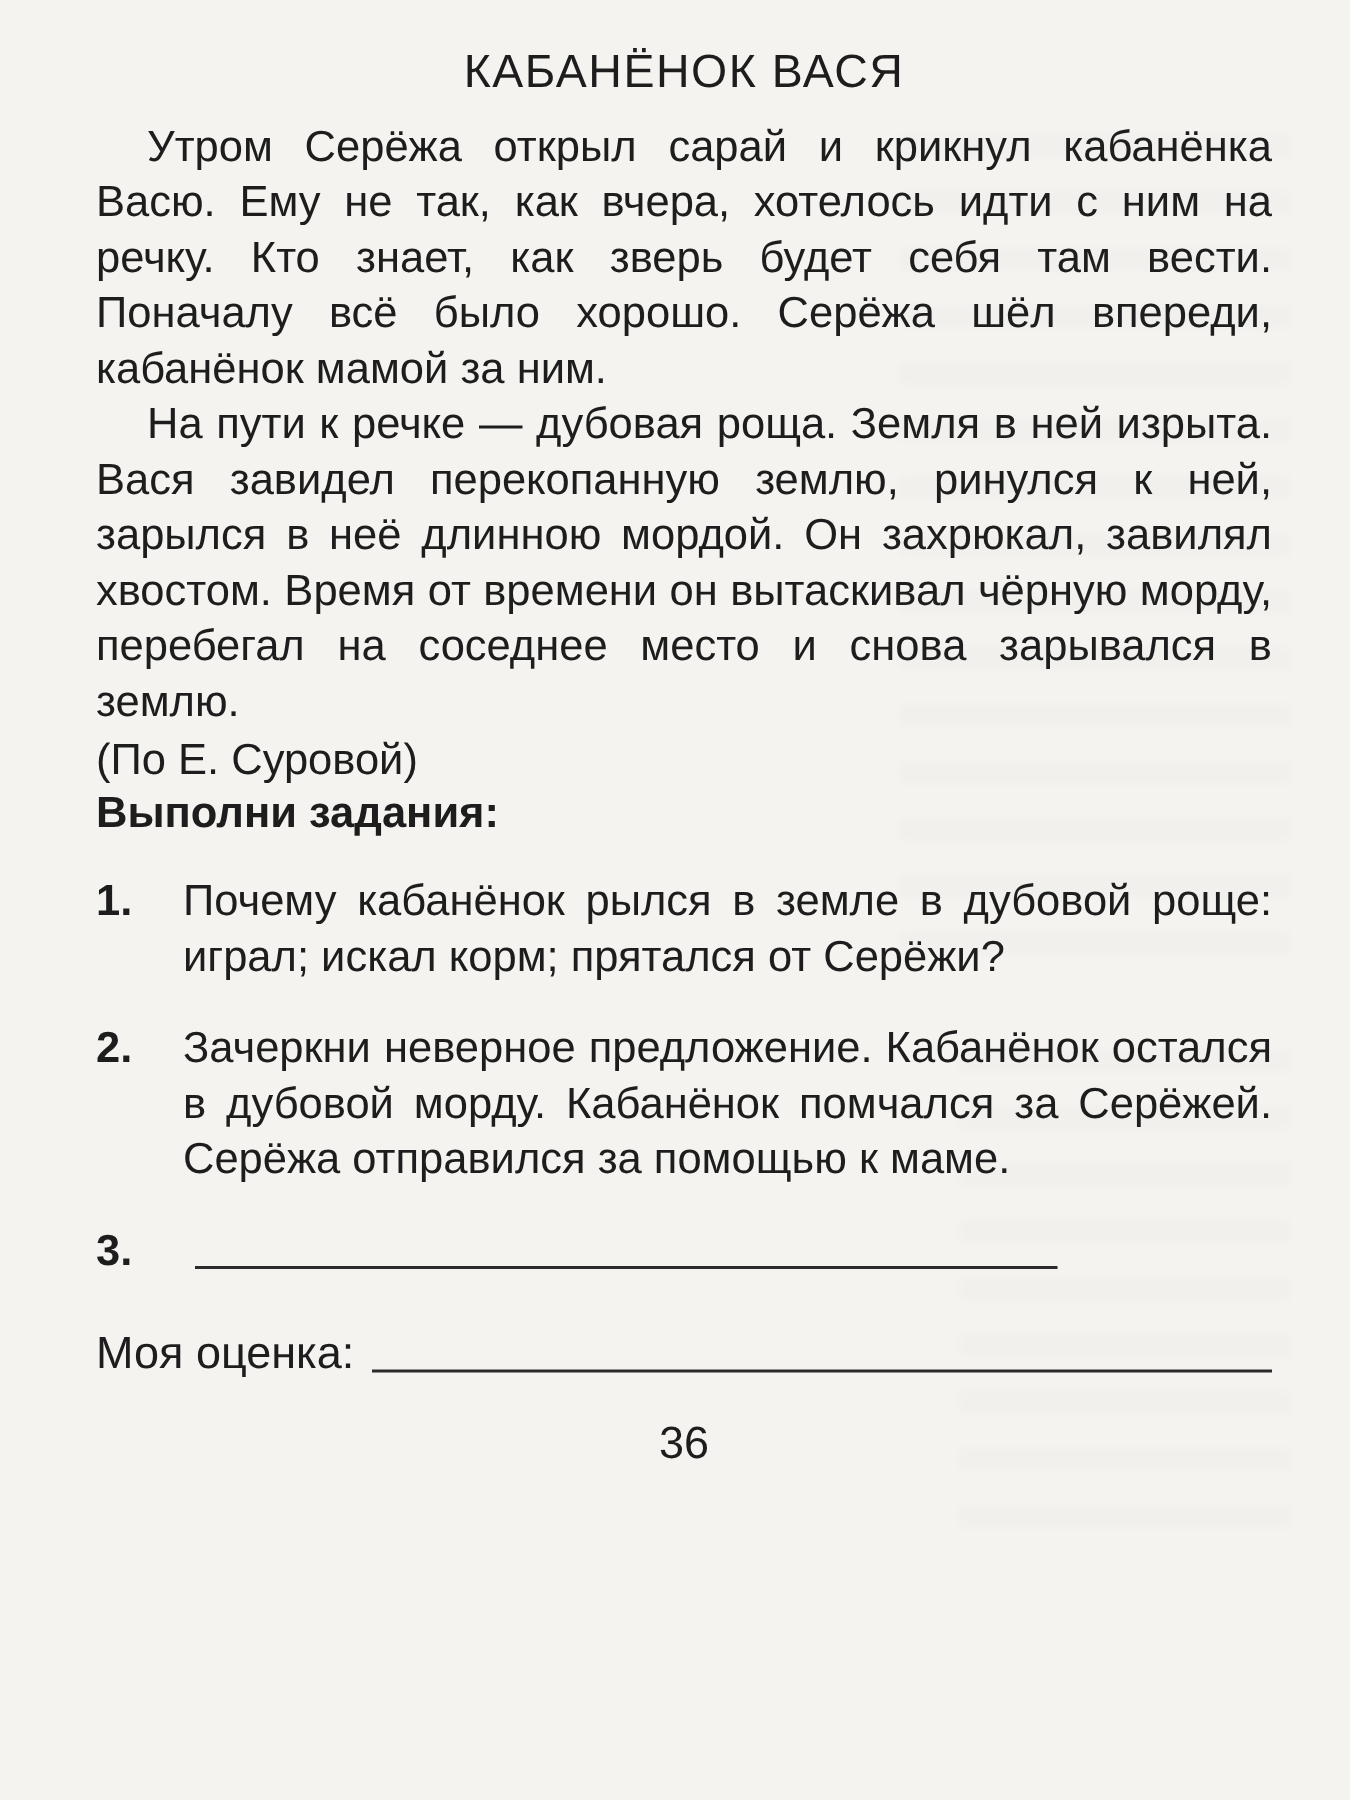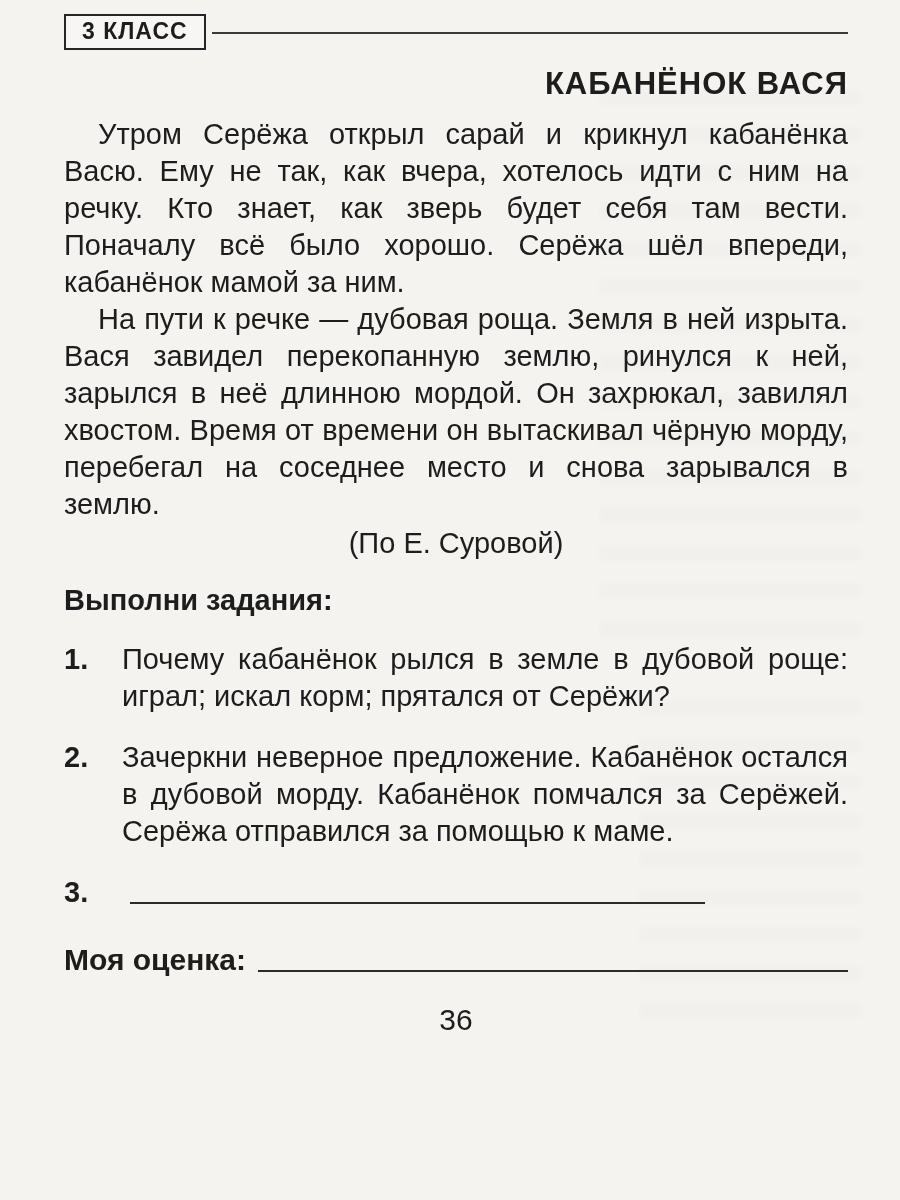--- a/index.html
+++ b/index.html
@@ -47,41 +47,40 @@
   }
   .header-rule{
     flex:1;
     border-top:2px solid #3a3a3a;
     margin-left:6px;
     margin-top:2px;
   }
 
   .page-title{
     margin:16px 0 14px 0;
-    text-align:right;
+    text-align:center;
     font-size:31px;
-    font-weight:700;
+    font-weight:400;
     letter-spacing:1px;
   }
 
   .story{font-size:29px;line-height:37px;}
   .story p{
     margin:0;
     text-align:justify;
     text-indent:34px;
   }
   .attribution{
-    text-align:center;
+    text-align:left;
     font-size:29px;
     line-height:37px;
     margin-top:2px;
   }
 
   .tasks-heading{
-    margin-top:22px;
     font-size:29px;
     font-weight:700;
   }
 
   .task{
     display:flex;
     margin-top:24px;
     font-size:29px;
     line-height:37px;
   }
@@ -100,21 +99,21 @@
     border-bottom:2px solid #2b2b2b;
     height:0.95em;
     margin-left:8px;
   }
 
   .score-row{
     display:flex;
     align-items:flex-end;
     margin-top:30px;
     font-size:30px;
-    font-weight:700;
+    font-weight:400;
   }
   .score-line{
     flex:1;
     border-bottom:2px solid #2b2b2b;
     margin-left:12px;
     margin-bottom:5px;
   }
 
   .page-number{
     text-align:center;
@@ -123,24 +122,20 @@
   }
 </style>
 </head>
 <body>
 
 <div class="sheet">
 
   <div class="bleed bleed-a"></div>
   <div class="bleed bleed-b"></div>
 
-  <div class="header-row">
-    <div class="grade-badge">3 КЛАСС</div>
-    <div class="header-rule"></div>
-  </div>
 
   <h1 class="page-title">КАБАНЁНОК ВАСЯ</h1>
 
   <div class="story">
     <p>Утром Серёжа открыл сарай и крикнул кабанёнка Васю. Ему не так, как вчера, хотелось идти с ним на речку. Кто знает, как зверь будет себя там вести. Поначалу всё было хорошо. Серёжа шёл впереди, кабанёнок мамой за ним.</p>
     <p>На пути к речке — дубовая роща. Земля в ней изрыта. Вася завидел перекопанную землю, ринулся к ней, зарылся в неё длинною мордой. Он захрюкал, завилял хвостом. Время от времени он вытаскивал чёрную морду, перебегал на соседнее место и снова зарывался в землю.</p>
   </div>
 
   <div class="attribution">(По Е. Суровой)</div>
 

